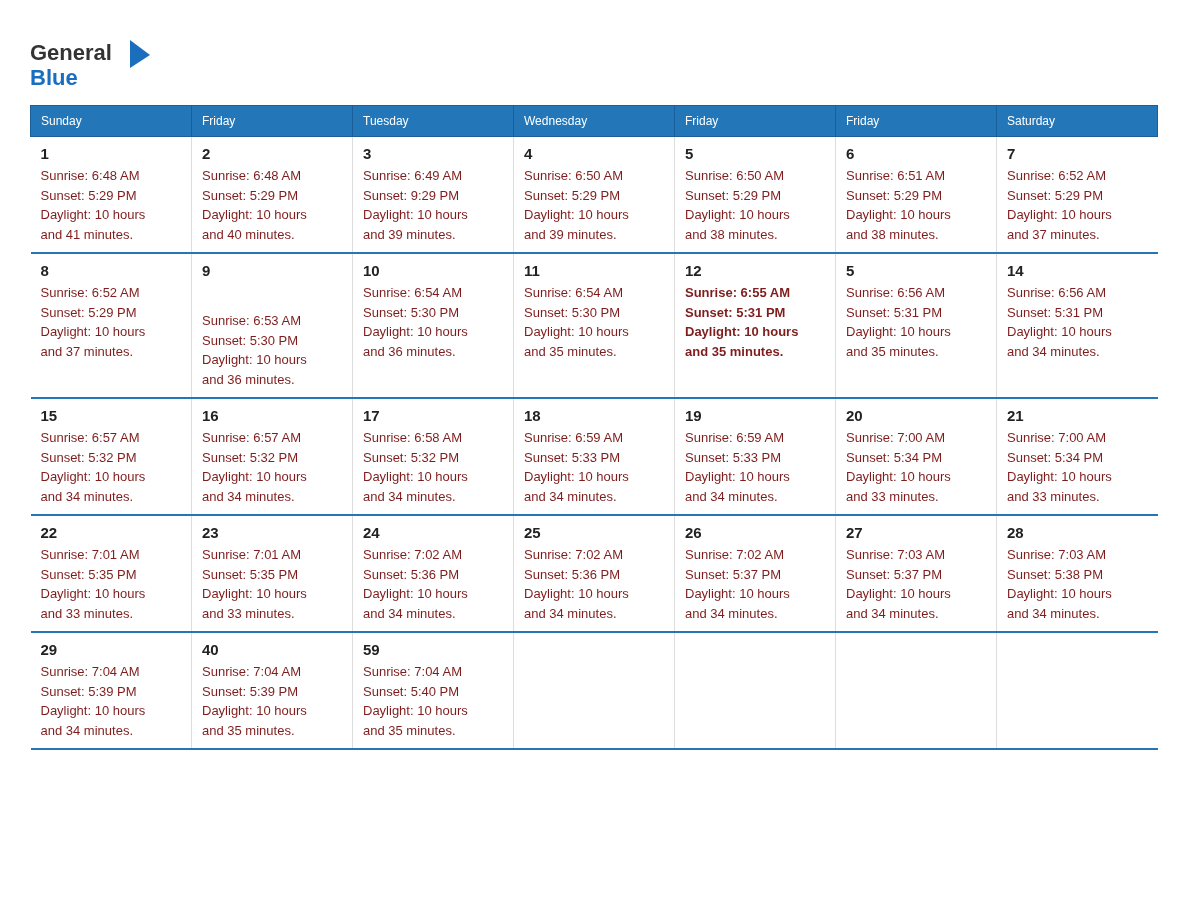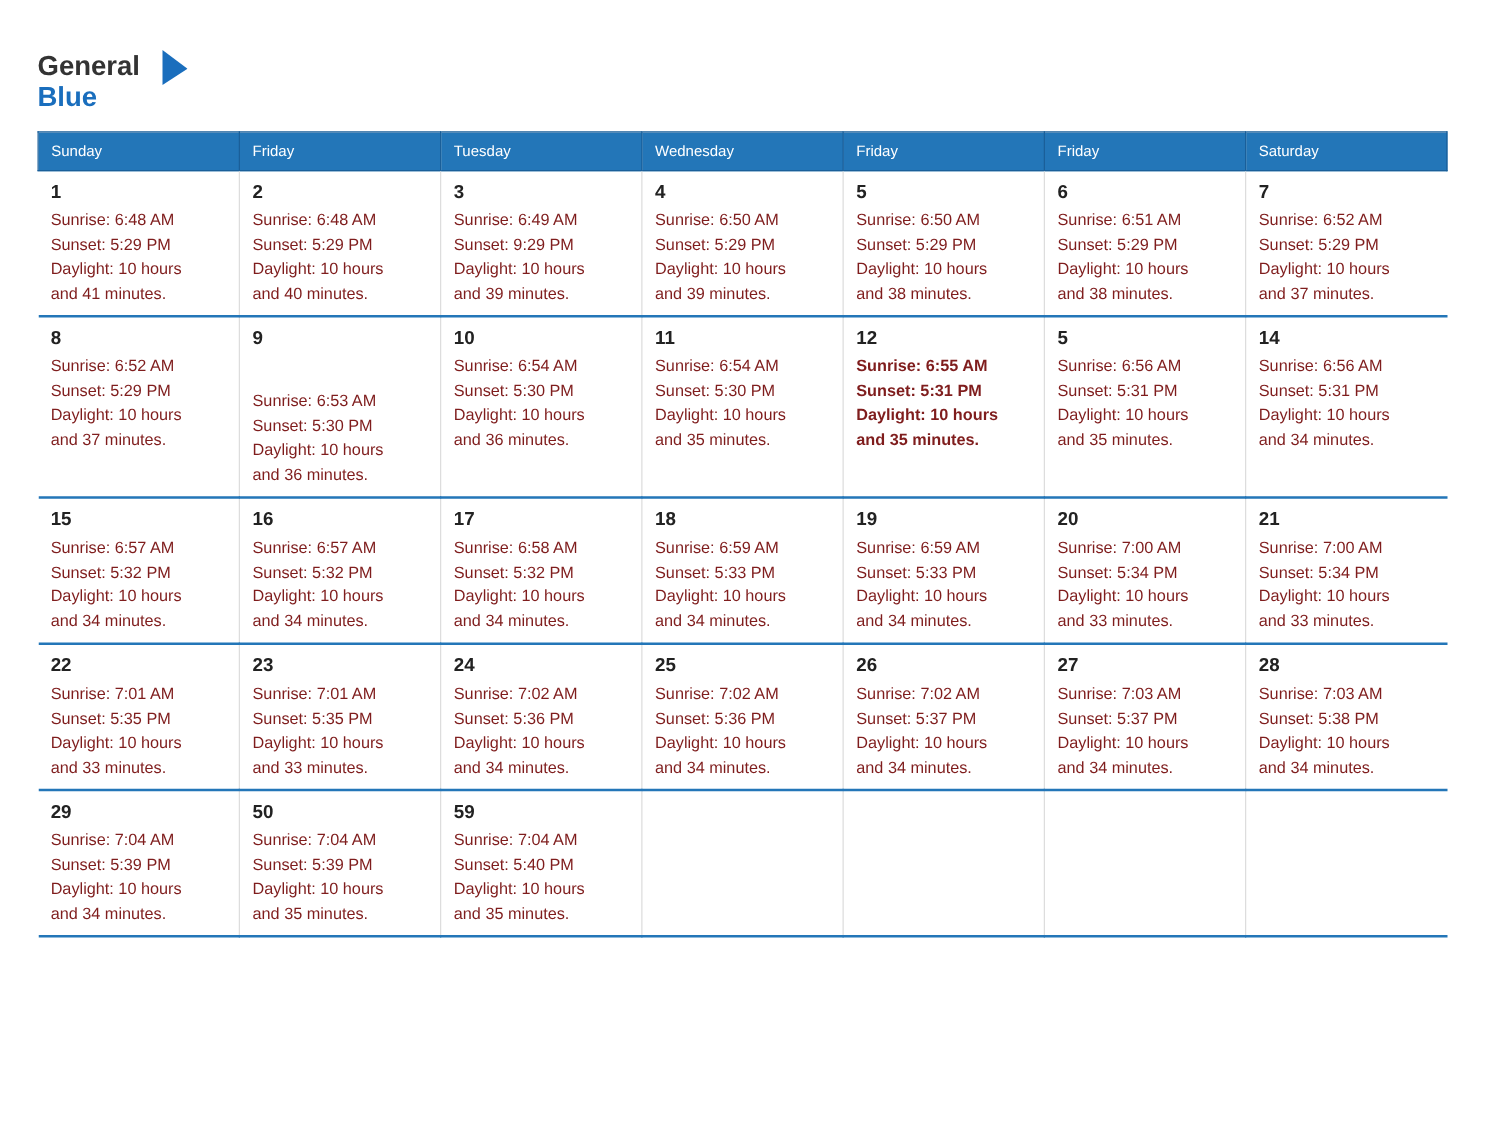--- a/index.html
+++ b/index.html
@@ -318,21 +318,21 @@
       </tr>
       <tr>
         <td>
           <span class="day-num">29</span>
           <div class="day-info" style="white-space: pre-line;">Sunrise: 7:04 AM
 Sunset: 5:39 PM
 Daylight: 10 hours
 and 34 minutes.</div>
         </td>
         <td>
-          <span class="day-num">50</span>
+          <span class="day-num">40</span>
           <div class="day-info" style="white-space: pre-line;">Sunrise: 7:04 AM
 Sunset: 5:39 PM
 Daylight: 10 hours
 and 35 minutes.</div>
         </td>
         <td>
           <span class="day-num">59</span>
           <div class="day-info" style="white-space: pre-line;">Sunrise: 7:04 AM
 Sunset: 5:40 PM
 Daylight: 10 hours

